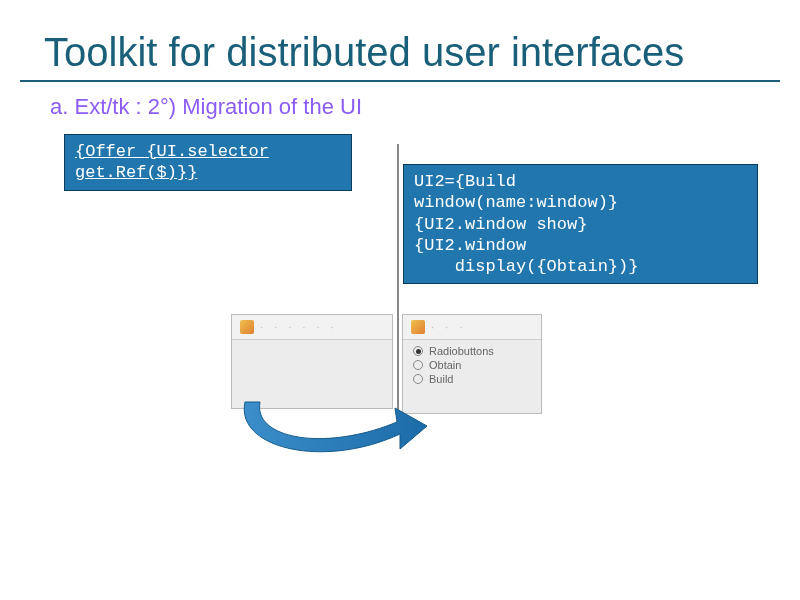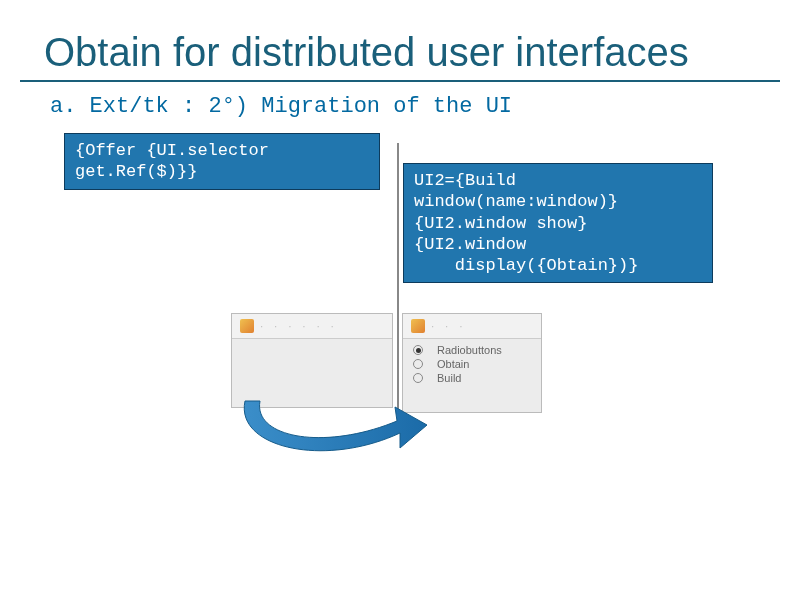--- a/index.html
+++ b/index.html
@@ -14,51 +14,51 @@
   .title {
     color: #1a5f7a;
     font-size: 40px;
     font-weight: 400;
     padding: 30px 0 6px 24px;
     line-height: 1.1;
     border-bottom: 2px solid #1a5f7a;
     margin: 0 20px 12px 20px;
   }
   .subtitle {
-    color: #0369a1;
+    color: #8b5cf6;
     font-size: 22px;
     padding: 0 0 0 50px;
     margin-bottom: 14px;
-    font-family: Liberation Mono, monospace;
   }
   .content {
     position: relative;
     padding: 0 50px;
   }
   .code-box {
     background: #2176ae;
     color: #fff;
     font-family: "Courier New", monospace;
     font-size: 17px;
     padding: 6px 10px;
     border: 1px solid #0d3b5c;
     white-space: pre;
     line-height: 1.25;
   }
   .code-left {
     position: absolute;
     left: 64px;
     top: 0;
-    width: 316px;
+    width: 288px;
+    text-decoration: underline;
   }
   .code-right {
     position: absolute;
     left: 403px;
     top: 30px;
-    width: 310px;
+    width: 355px;
     font-family: Liberation Mono, monospace;
   }
   .divider {
     position: absolute;
     left: 397px;
     top: 10px;
     width: 2px;
     height: 280px;
     background: #888;
   }
@@ -105,21 +105,21 @@
     color: #444;
     padding: 6px 10px 2px 10px;
     font-weight: 500;
   }
   .radio-list {
     padding: 4px 10px 8px 10px;
   }
   .radio-row {
     display: flex;
     align-items: center;
-    gap: 14px;
+    gap: 6px;
     font-size: 11px;
     color: #666;
     padding: 1px 0;
   }
   .radio {
     width: 10px; height: 10px;
     border: 1px solid #888;
     border-radius: 50%;
     display: inline-block;
     position: relative;
@@ -136,21 +136,21 @@
     position: absolute;
     left: 205px;
     top: 260px;
     width: 230px;
     height: 80px;
   }
 </style>
 </head>
 <body>
 
-<h1 class="title">Obtain for distributed user interfaces</h1>
+<h1 class="title">Toolkit for distributed user interfaces</h1>
 <div class="subtitle">a. Ext/tk : 2°) Migration of the UI</div>
 
 <div class="content">
 
   <div class="code-box code-left">{Offer {UI.selector
 get.Ref($)}}</div>
 
   <div class="divider"></div>
 
   <div class="code-box code-right">UI2={Build

